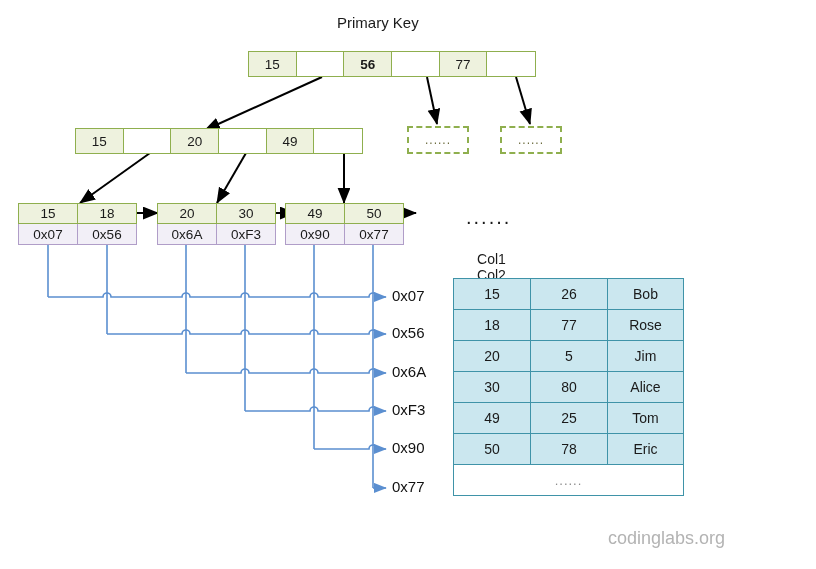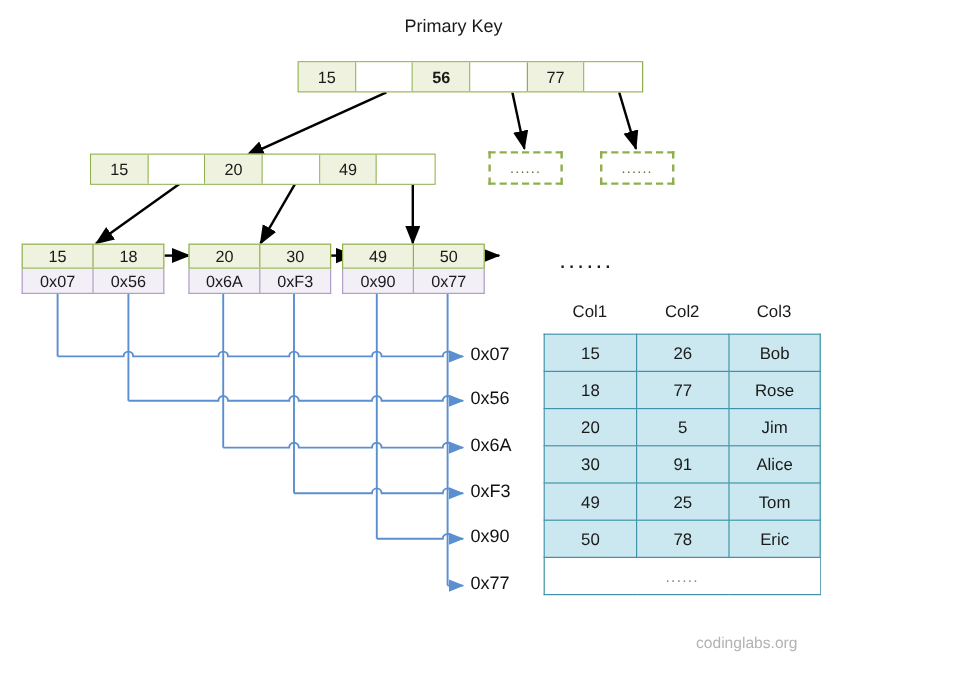--- a/index.html
+++ b/index.html
@@ -123,20 +123,21 @@
     position: absolute;
     font-size: 15px;
     color: #111111;
     white-space: nowrap;
   }
 
   
   .tbl-head {
     position: absolute;
     display: flex;
+    flex-direction: column;
   }
   .tbl-head .th {
     font-size: 14px;
     color: #1a1a1a;
     text-align: center;
     box-sizing: border-box;
   }
   table.datatbl {
     position: absolute;
     border-collapse: collapse;
@@ -153,23 +154,24 @@
   }
   table.datatbl tr.ellipsis-row td {
     background: #ffffff;
     position: relative;
     font-size: 13px;
     letter-spacing: 1px;
     color: #8c8c8c;
   }
   .watermark {
     position: absolute;
-    font-size: 13px;
+    font-size: 18px;
     color: #b3b3b3;
     white-space: nowrap;
+    margin-left: 28px;
   }
 </style>
 </head>
 <body>
 
 <div id="stage">
 
   <svg class="layer">
     <defs>
       <marker id="arrowBlack" markerWidth="9" markerHeight="9" refX="7.5" refY="3.2" orient="auto" markerUnits="strokeWidth">
@@ -312,21 +314,21 @@
         <td>77</td>
         <td>Rose</td>
       </tr>
       <tr>
         <td>20</td>
         <td>5</td>
         <td>Jim</td>
       </tr>
       <tr>
         <td>30</td>
-        <td>91</td>
+        <td>80</td>
         <td>Alice</td>
       </tr>
       <tr>
         <td>49</td>
         <td>25</td>
         <td>Tom</td>
       </tr>
       <tr>
         <td>50</td>
         <td>78</td>

